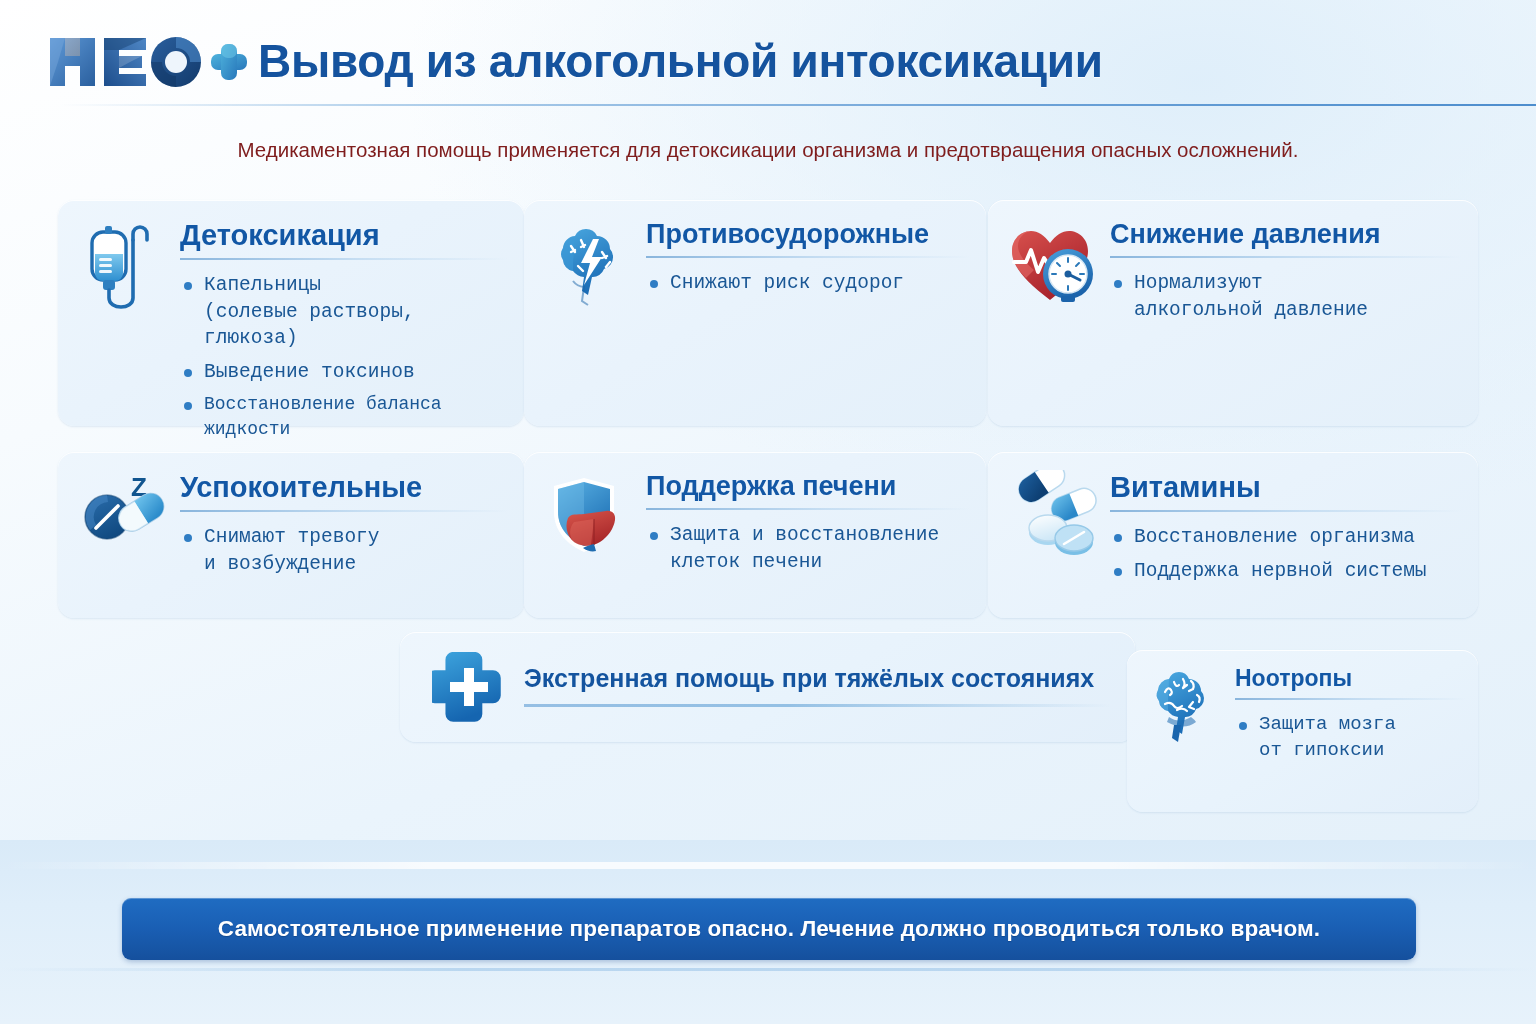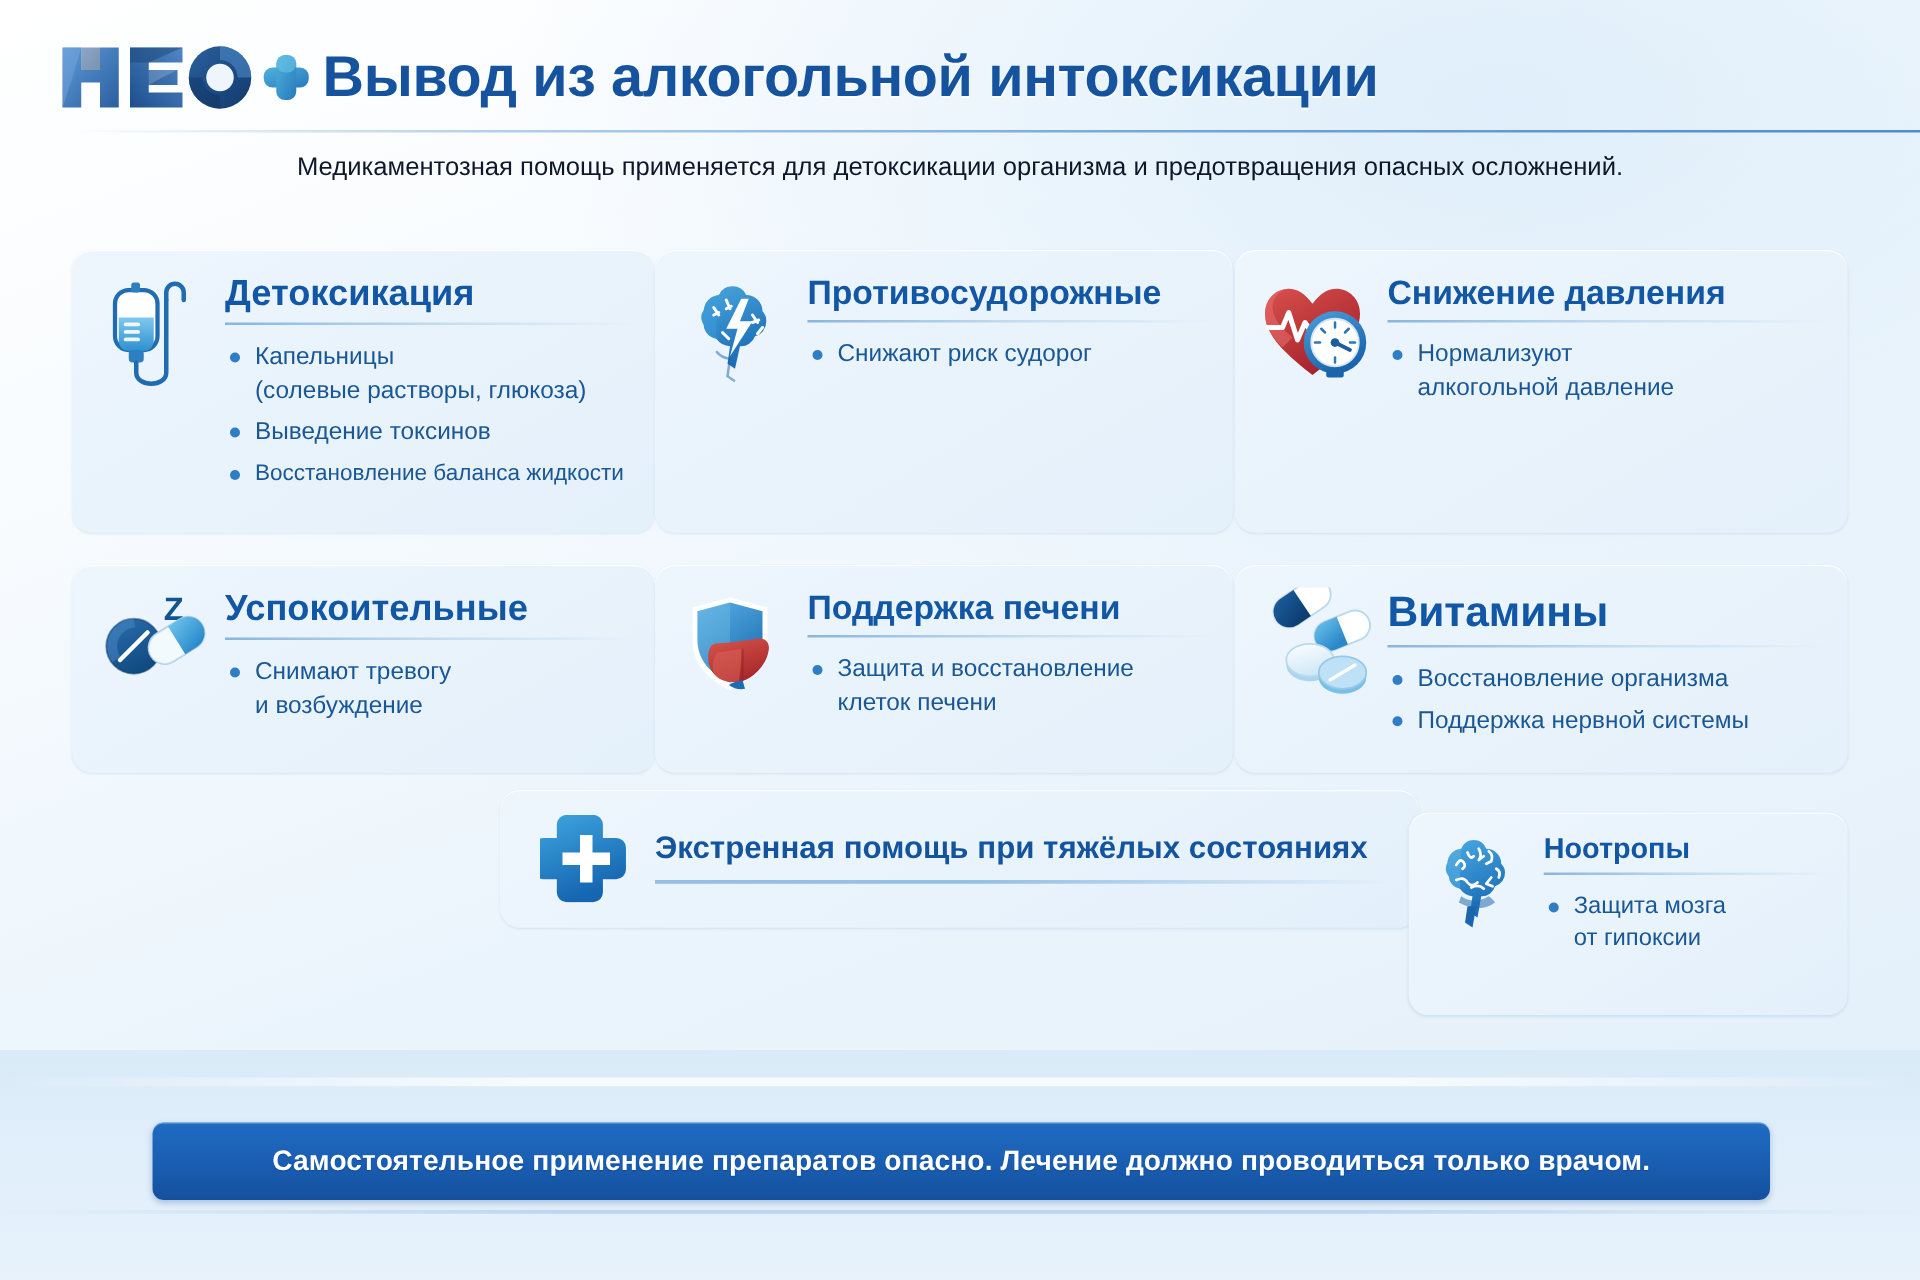--- a/index.html
+++ b/index.html
@@ -65,24 +65,24 @@
   }
   .header-rule {
     position: absolute;
     left: 60px; right: 0; top: 104px;
     height: 2px;
     background: linear-gradient(90deg, rgba(255,255,255,0) 0%, rgba(140,185,225,0.65) 22%, rgba(90,150,210,0.85) 62%, rgba(60,130,200,0.9) 100%);
   }
 
   .subtitle {
     position: absolute;
-    left: 0; right: 0; top: 122px;
+    left: 0; right: 0; top: 138px;
     text-align: center;
     font-size: 20.5px;
-    color: #0f172a;
+    color: #7f1d1d;
     font-weight: 400;
   }
 
   
   .card {
     position: absolute;
     border-radius: 16px;
     background: linear-gradient(150deg, #eef6fd 0%, #e9f3fc 45%, #e4f0fa 100%);
     box-shadow: 0 1px 2px rgba(130,170,205,0.22), inset 0 1px 0 rgba(255,255,255,0.85);
   }
@@ -114,20 +114,21 @@
     background: linear-gradient(90deg, rgba(120,170,215,0.85) 0%, rgba(170,205,235,0.55) 55%, rgba(255,255,255,0) 100%);
   }
   .bullets { list-style: none; }
   .bullets li {
     position: relative;
     padding-left: 24px;
     font-size: 19.5px;
     line-height: 1.36;
     color: #1a5795;
     margin-bottom: 7px;
+    font-family: Liberation Mono, monospace;
   }
   .bullets li::before {
     content: "";
     position: absolute;
     left: 4px; top: 10px;
     width: 8px; height: 8px;
     border-radius: 50%;
     background: #2f7dc4;
   }
   .bullets li .sub { display: block; }
@@ -135,21 +136,21 @@
   
   #card-detox      { left: 58px;   top: 200px; width: 466px; height: 226px; }
   #card-anticonv   { left: 524px;  top: 200px; width: 462px; height: 226px; }
   #card-pressure   { left: 988px;  top: 200px; width: 490px; height: 226px; }
   #card-sedative   { left: 58px;   top: 452px; width: 466px; height: 166px; }
   #card-liver      { left: 524px;  top: 452px; width: 462px; height: 166px; }
   #card-vitamins   { left: 988px;  top: 452px; width: 490px; height: 166px; }
 
   #card-detox .card-title    { font-size: 29px; }
   #card-sedative .card-title { font-size: 29px; }
-  #card-vitamins .card-title { font-size: 34px; }
+  #card-vitamins .card-title { font-size: 29px; }
 
   #card-detox .bullets li:nth-child(3) { font-size: 18px; }
 
   
   .emergency {
     position: absolute;
     left: 400px; top: 632px;
     width: 735px; height: 110px;
     border-radius: 16px 16px 16px 16px;
     background: linear-gradient(150deg, #eef6fd 0%, #e8f3fc 55%, #e3effa 100%);

